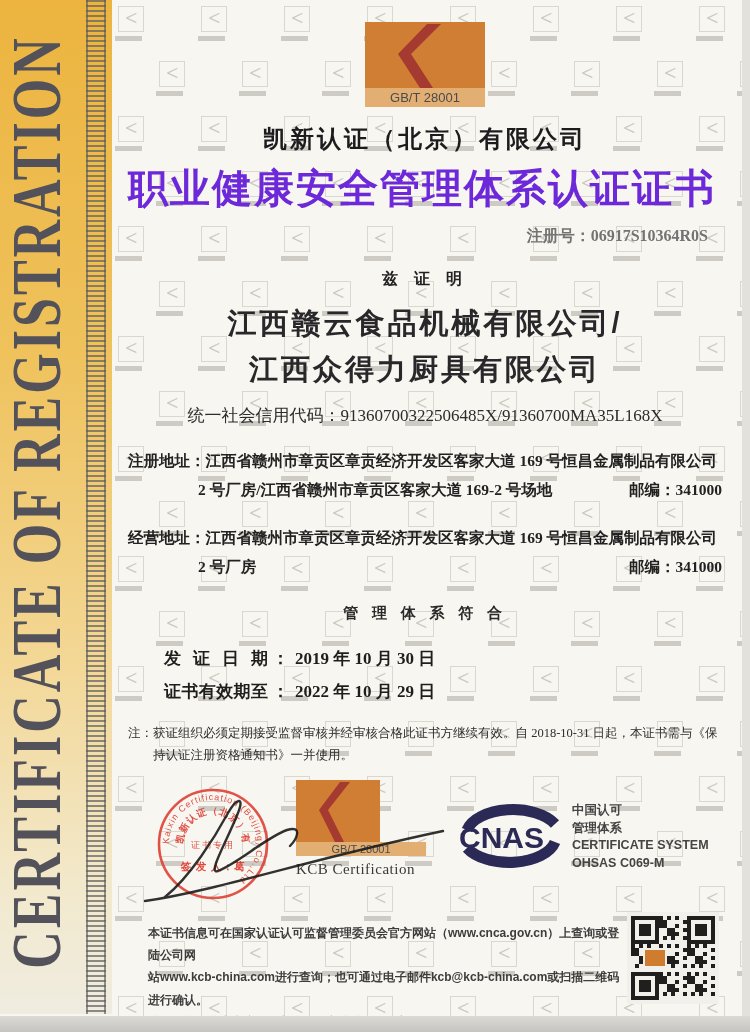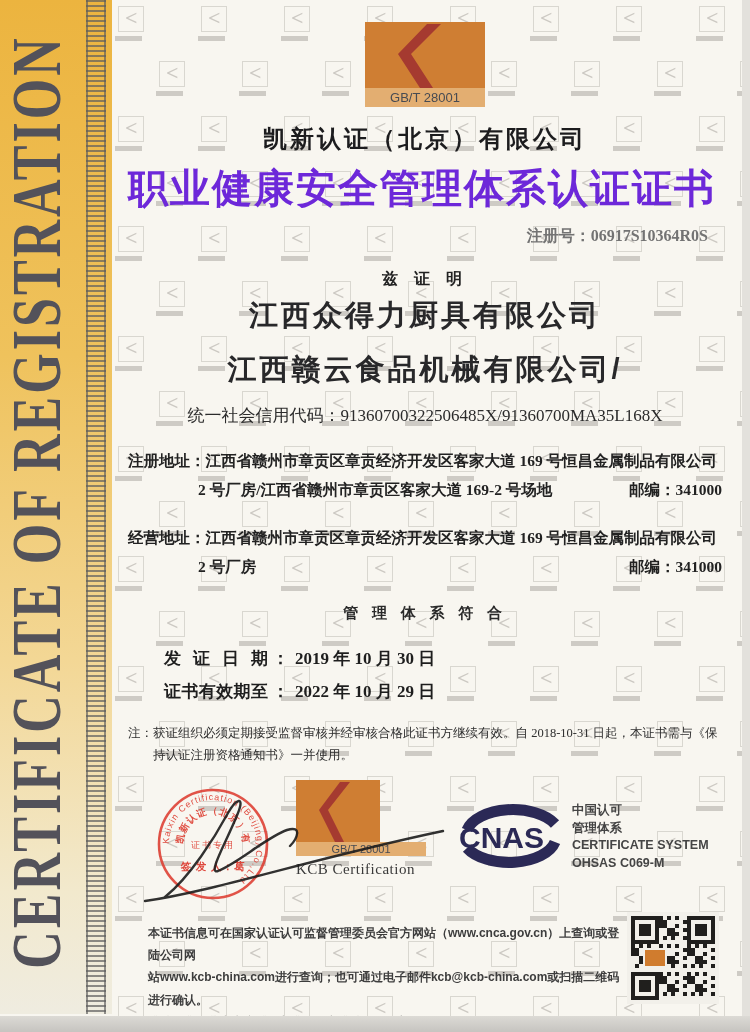--- a/index.html
+++ b/index.html
@@ -557,22 +557,22 @@
         </svg>
       </div>
       <div class="logo-strip">GB/T 28001</div>
     </div>
 
     <div class="issuer">凯新认证（北京）有限公司</div>
     <div class="main-title">职业健康安全管理体系认证证书</div>
     <div class="reg-no">注册号：06917S10364R0S</div>
 
     <div class="certify">兹 证 明</div>
+    <div class="company l1">江西赣云食品机械有限公司/</div>
     <div class="company l2">江西众得力厨具有限公司</div>
-    <div class="company l1">江西赣云食品机械有限公司/</div>
     <div class="credit">统一社会信用代码：91360700322506485X/91360700MA35L168X</div>
 
     <div class="addr"><span>注册地址：江西省赣州市章贡区章贡经济开发区客家大道 169 号恒昌金属制品有限公司 2 号厂房/江西省赣州市章贡区客家大道 169-2 号场地</span><span class="postal">邮编：341000</span></div>
     <div class="addr"><span>经营地址：江西省赣州市章贡区章贡经济开发区客家大道 169 号恒昌金属制品有限公司 2 号厂房</span><span class="postal">邮编：341000</span></div>
 
     <div class="sec-label">管 理 体 系 符 合</div>
 
 
     <div class="dates">
       <div class="date-row"><span class="dlabel">发证日期</span><span class="dcolon">：</span><span>2019 年 10 月 30 日</span></div>

